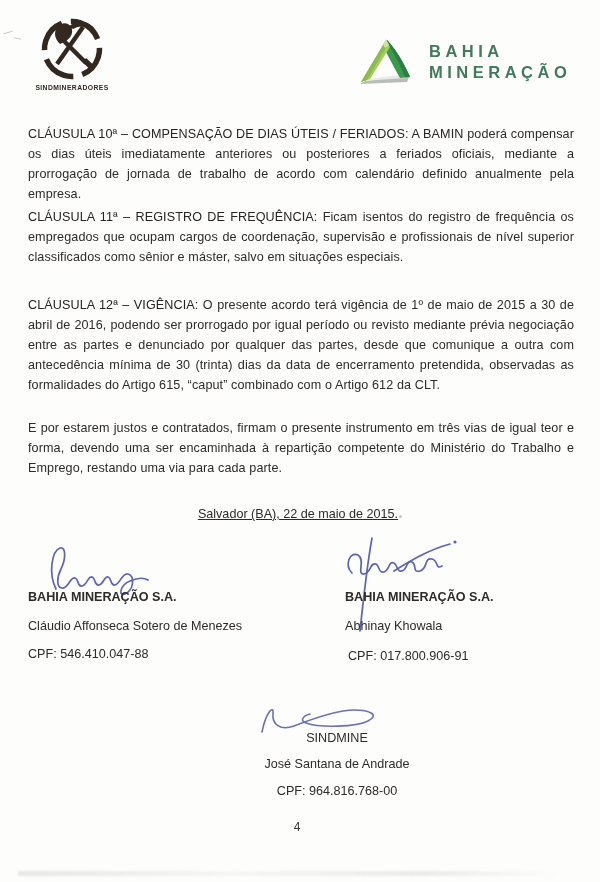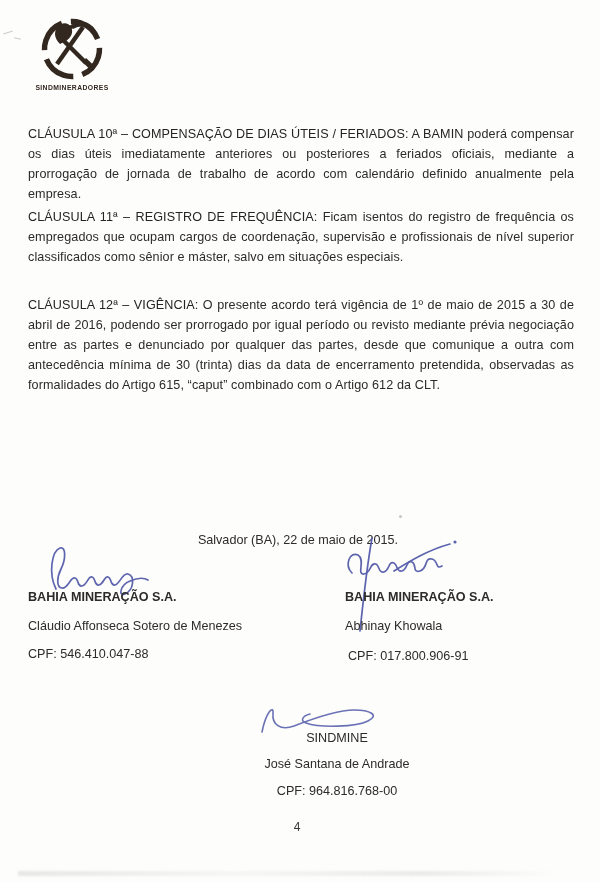--- a/index.html
+++ b/index.html
@@ -62,35 +62,57 @@
       <rect x="44.5" y="42.5" width="10" height="5.5" rx="1.5" fill="#33281f" transform="rotate(45 49.5 45.5)"></rect>
 
       <path d="M33,9 C41,3 51,5 56,13 C50,8 42,7 35,11 Z" fill="#33281f"></path>
       <path d="M33,9 C41,3 51,5 56,13" fill="none" stroke="#33281f" stroke-width="3.5" stroke-linecap="round"></path>
 
       <line x1="45" y1="9" x2="19" y2="46" stroke="#33281f" stroke-width="4.5"></line>
     </svg>
     <div class="emblem-label" style="left:-4px;top:66px;">SINDMINERADORES</div>
   </div>
 
+  <div style="position:absolute;left:0;top:0;width:600px;height:100px;">
+    <svg width="58" height="50" viewBox="0 0 58 50" style="position:absolute;left:358px;top:38px;">
+
+      <polygon points="7,43 52,37 49,44 2,46" fill="#b9bdb8"></polygon>
+      <polygon points="9,41 50,36 47,40 6,43" fill="#e8eae7"></polygon>
+
+      <path d="M29,2 C33,6 44,20 52,39 L42,40 C34,26 28,13 25,9 Z" fill="#3c9a4d"></path>
+      <path d="M29,2 C36,9 46,24 52,39 L47,39 C41,24 33,10 28,4 Z" fill="#2f7d45"></path>
+
+      <path d="M28,2 L32,9 L12,41 L3,44 Z" fill="#a9cb5f"></path>
+      <path d="M28,2 L30,6 L9,42 L3,44 Z" fill="#8cbb4e"></path>
+
+      <path d="M28,1 L31,7 L27,10 L25,6 Z" fill="#cfe3a2"></path>
+    </svg>
+    <div class="wordmark" style="color:#43795d;">
+      <div>BAHIA</div>
+      <div>MINERAÇÃO</div>
+    </div>
+  </div>
 
   <div class="para" style="top:124px;">
     <b>CLÁUSULA 10ª – COMPENSAÇÃO DE DIAS ÚTEIS / FERIADOS: A BAMIN</b><span> poderá compensar os dias úteis imediatamente anteriores ou posteriores a feriados oficiais, mediante a prorrogação de jornada de trabalho de acordo com calendário definido anualmente pela empresa.</span>
   </div>
 
   <div class="para" style="top:207px;">
     <b>CLÁUSULA 11ª – REGISTRO DE FREQUÊNCIA:</b><span> Ficam isentos do registro de frequência os empregados que ocupam cargos de coordenação, supervisão e profissionais de nível superior classificados como sênior e máster, salvo em situações especiais.</span>
   </div>
 
   <div class="para" style="top:295px;">
     <b>CLÁUSULA 12ª – VIGÊNCIA:</b><span> O presente acordo terá vigência de 1º de maio de 2015 a 30 de abril de 2016, podendo ser prorrogado por igual período ou revisto mediante prévia negociação entre as partes e denunciado por qualquer das partes, desde que comunique a outra com antecedência mínima de 30 (trinta) dias da data de encerramento pretendida, observadas as formalidades do Artigo 615, “caput” combinado com o Artigo 612 da CLT.</span>
   </div>
 
+  <div class="para" style="top:418px;">
+    <b></b><span>E por estarem justos e contratados, firmam o presente instrumento em três vias de igual teor e forma, devendo uma ser encaminhada à repartição competente do Ministério do Trabalho e Emprego, restando uma via para cada parte.</span>
+  </div>
 
-  <div class="dateline" style="top:533px;">Salvador (BA), 22 de maio de 2015.</div>
+  <div class="dateline" style="top:507px;text-decoration:underline;">Salvador (BA), 22 de maio de 2015.</div>
 
   <svg width="112" height="54" viewBox="0 0 112 54" style="position:absolute;left:46px;top:543px;">
     <g fill="none" stroke="#5058a8" stroke-width="1.7" stroke-linecap="round" opacity="0.92">
       <path d="M10,46 C2,30 6,8 14,5 C20,3 20,16 15,26 C11,34 10,44 16,45 C22,46 24,34 29,35 C33,36 31,44 36,43 C41,42 42,33 46,34 C50,35 48,43 53,42 C58,41 58,33 62,34 C66,35 64,43 69,42 C74,41 76,30 82,31 C89,33 88,47 79,51 C72,54 74,42 84,38 C91,35 97,34 102,37"></path>
     </g>
   </svg>
   <div class="sigtext company" style="left:28px;top:590px;">BAHIA MINERAÇÃO S.A.</div>
   <div class="sigtext" style="left:28px;top:619px;">Cláudio Affonseca Sotero de Menezes</div>
   <div class="sigtext" style="left:28px;top:647px;">CPF: 546.410.047-88</div>
 

